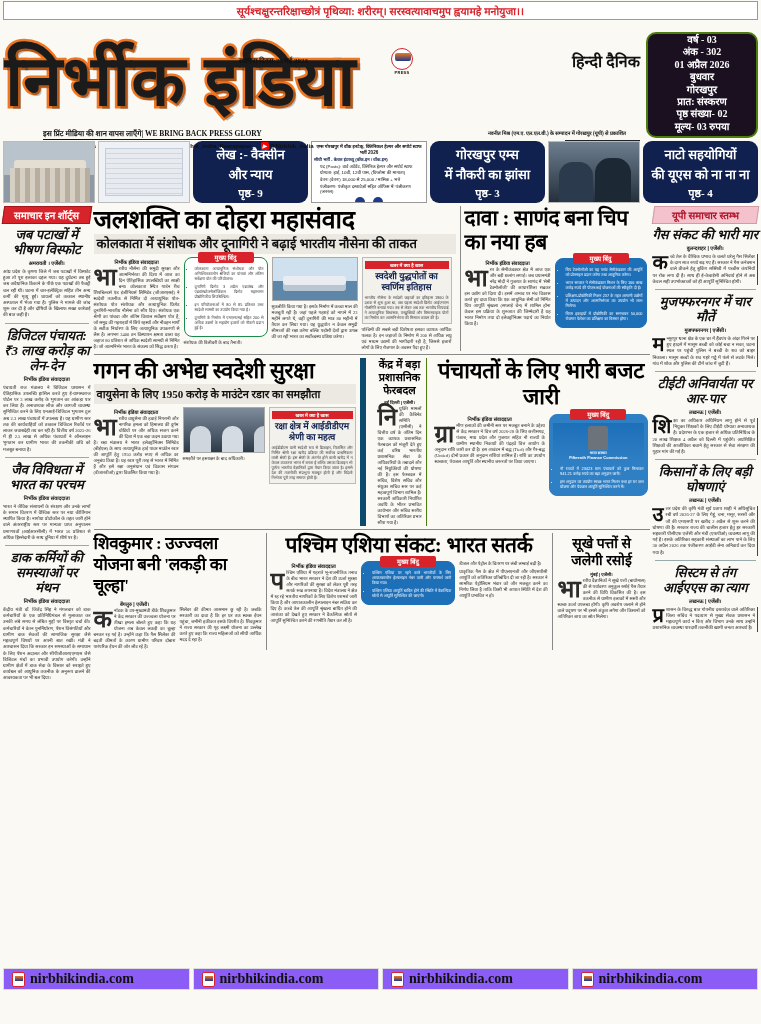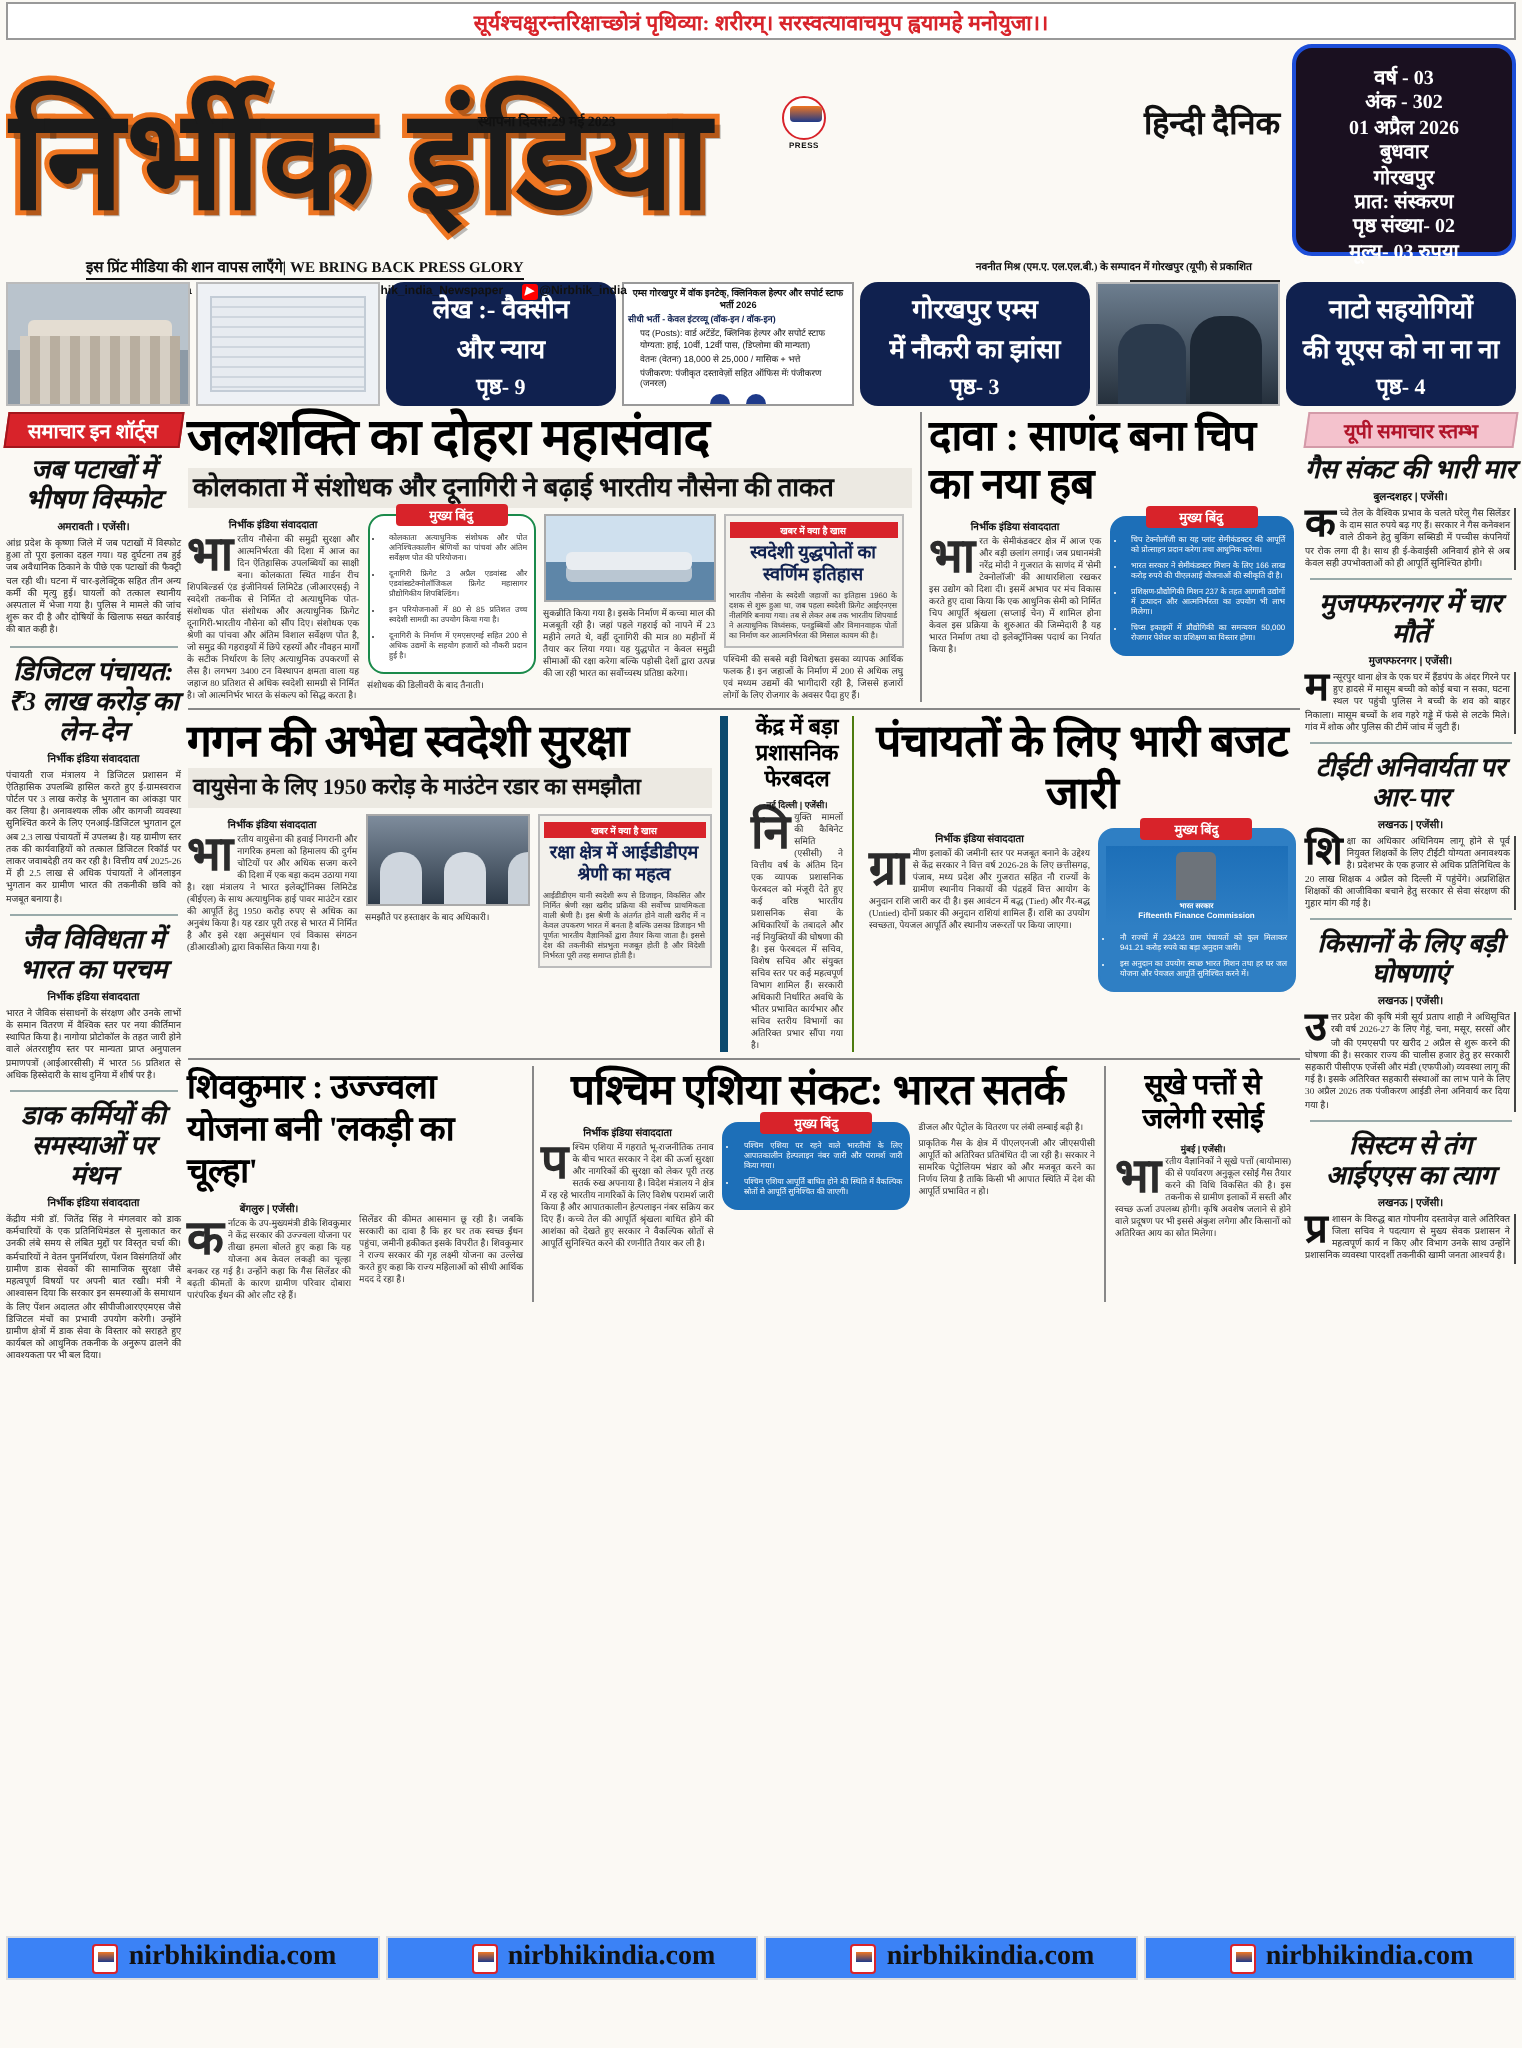--- a/index.html
+++ b/index.html
@@ -85,23 +85,23 @@
   .si-yt{ background:#ff0000; }
   .handle{ margin-right:5px; }
 
   .rni{
     position:absolute; right:6px; top:12px; background:#222; color:#fff;
     font-size:5px; font-weight:bold; padding:2px 4px; letter-spacing:.2px;
   }
 
   
   .date-block{
-    width:112px; margin-top:2px; background:#1a1020;
-    border:2px solid #1d4ed8; border-radius:10px;
-    color:#fff; text-align:center; padding:10px 2px 4px;
+    width:112px; margin-top:12px; background:#1a1020;
+    border:2px solid #4d7c0f; border-radius:10px;
+    color:#fff; text-align:center; padding:0 2px 4px;
     font-family:"Liberation Serif", serif; height:106px;
   }
   .date-block div{ font-size:10px; font-weight:bold; line-height:12.4px; }
 
   
   .teasers{ display:flex; gap:3px; height:62px; margin-top:3px; }
   .teaser-img{
     width:92px; border:1px solid #bbb; position:relative; overflow:hidden;
     background:#cfd6dd;
   }
@@ -256,22 +256,22 @@
     font-family:"Liberation Serif", serif; font-weight:bold; font-size:9px;
     line-height:11px; text-align:center; color:#10214f;
   }
   .note-box .nb-b{ font-size:3.9px; line-height:5px; text-align:justify; color:#333; margin-top:2px;}
 
   .dash-box{ border:1px dashed #444; padding:2px; }
 
   
   .footer{ display:flex; gap:3px; margin-top:2px; height:22px; }
   .fcell{
-    flex:1; background:#3b82f6; display:flex; align-items:center; gap:5px;
-    padding-left:22px; border:1px solid #ddd;justify-content:center;
+    flex:1; background:#8b5cf6; display:flex; align-items:center; gap:5px;
+    padding-left:8px; border:1px solid #ddd;
   }
   .fcell .fl{ width:13px;height:15px; border-radius:2px; background:#fff; border:1px solid #d8232a; position:relative;}
   .fcell .fl:after{ content:""; position:absolute; left:2px; top:3px; width:8px;height:5px;
     background:linear-gradient(#ef7622,#1e3a8a); }
   .fcell .ft{ font-family:"Liberation Serif", serif; font-weight:bold; font-size:14px; color:#111; }
 </style>
 </head>
 <body>
 
 <div class="page">
@@ -461,21 +461,21 @@
               <div style="width:87px">
                 <div class="note-box">
                   <span class="nb-tag">खबर में क्या है खास</span>
                   <div class="nb-h">रक्षा क्षेत्र में आईडीडीएम श्रेणी का महत्व</div>
                   <div class="nb-b">आईडीडीएम यानी स्वदेशी रूप से डिजाइन, विकसित और निर्मित श्रेणी रक्षा खरीद प्रक्रिया की सर्वोच्च प्राथमिकता वाली श्रेणी है। इस श्रेणी के अंतर्गत होने वाली खरीद में न केवल उपकरण भारत में बनता है बल्कि उसका डिजाइन भी पूर्णतः भारतीय वैज्ञानिकों द्वारा तैयार किया जाता है। इससे देश की तकनीकी संप्रभुता मजबूत होती है और विदेशी निर्भरता पूरी तरह समाप्त होती है।</div>
                 </div>
               </div>
             </div>
           </div>
 
-          <div style="width:62px;border-left:4px solid #0c4a6e;padding-left:12px">
+          <div style="width:62px;border-left:6px solid #0c4a6e;padding-left:12px">
             <div class="hl-sm">केंद्र में बड़ा प्रशासनिक फेरबदल</div>
             <div class="byline" style="font-size:4.4px">नई दिल्ली | एजेंसी।</div>
             <div class="body-col dc">नियुक्ति मामलों की कैबिनेट समिति (एसीसी) ने वित्तीय वर्ष के अंतिम दिन एक व्यापक प्रशासनिक फेरबदल को मंजूरी देते हुए कई वरिष्ठ भारतीय प्रशासनिक सेवा के अधिकारियों के तबादले और नई नियुक्तियों की घोषणा की है। इस फेरबदल में सचिव, विशेष सचिव और संयुक्त सचिव स्तर पर कई महत्वपूर्ण विभाग शामिल हैं। सरकारी अधिकारी निर्धारित अवधि के भीतर प्रभावित कार्यभार और सचिव स्तरीय विभागों का अतिरिक्त प्रभार सौंपा गया है।</div>
           </div>
 
           <div style="width:222px;border-left:1px solid #4d7c0f;padding-left:8px">
             <div class="hl-main" style="font-size:22px;line-height:26px;text-align:center">पंचायतों के लिए भारी बजट जारी</div>
             <div class="story-row" style="margin-top:4px">
               <div style="width:112px">
                 <div class="byline">निर्भीक इंडिया संवाददाता</div>

